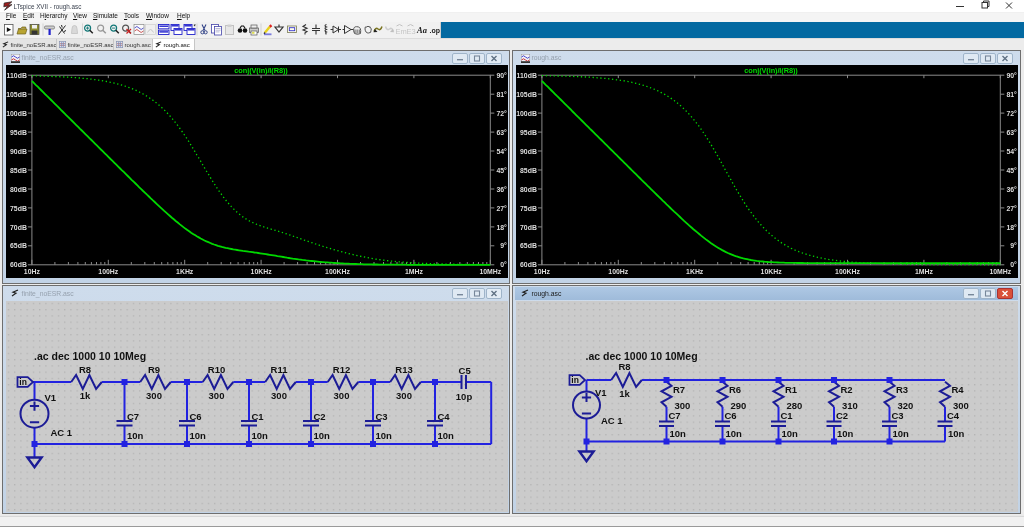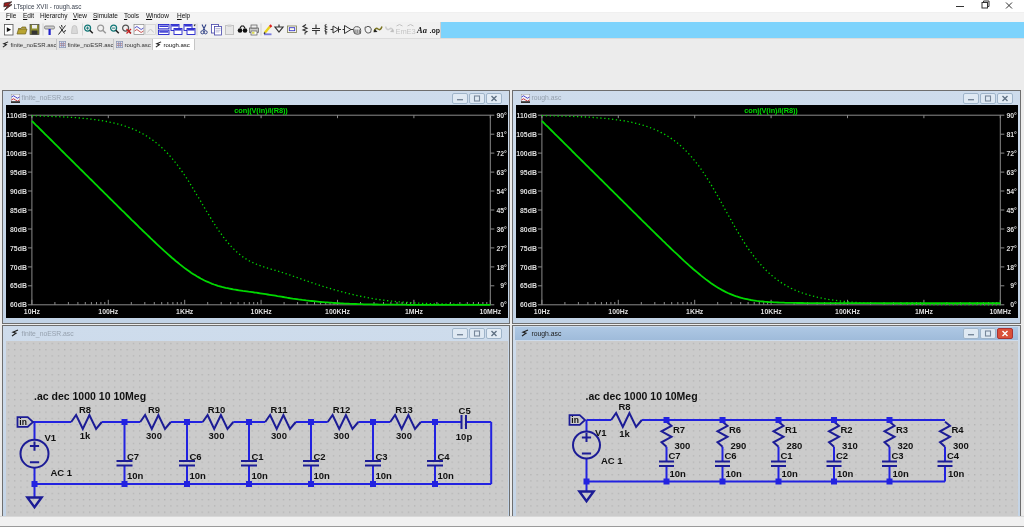--- a/index.html
+++ b/index.html
@@ -1,27 +1,27 @@
 <!DOCTYPE html>
 <html><head><meta charset="utf-8"><style>
 * { margin:0; padding:0; box-sizing:border-box; }
 body { width:1024px; height:527px; font-family:"Liberation Sans", sans-serif; background:#e9e9e9; position:relative; overflow:hidden; }
 .titlebar { position:absolute; left:0; top:0; width:1024px; height:13px; background:#fff; border-bottom:1px solid #f0f0f0; }
 .titlebar .txt { position:absolute; left:13.5px; top:2.5px; font-size:6.3px; color:#39404d; }
 .menubar { position:absolute; left:0; top:13px; width:1024px; height:9px; background:#f4f4f4; font-size:6.5px; color:#111; letter-spacing:-0.05px; }
 .menubar span { position:absolute; top:-1px; }
 .menubar u { text-decoration:underline; }
-.toolbar { position:absolute; left:0; top:22px; width:1024px; height:16px; background:#7dd3fc; }
+.toolbar { position:absolute; left:0; top:22px; width:1024px; height:16px; background:#0369a1; }
 .toolbar .band { position:absolute; left:0; top:0; width:441px; height:16px; background:#f1f1f1; border-right:1px solid #d0d0d0; }
 .tabbar { position:absolute; left:0; top:38px; width:1024px; height:12px; background:#ececec; border-top:1px solid #dcdcdc; }
 .tab { position:absolute; top:0; height:12px; font-size:6px; color:#333; background:#e4e4e4; border-right:1px solid #c6c6c6; padding:1.5px 0 0 2px; white-space:nowrap; overflow:hidden; }
 .tab.active { background:#fff; color:#111; }
 .tab svg { vertical-align:-1px; margin-right:1.5px; width:7px; height:7px; }
 .mdi { position:absolute; left:0; top:50px; width:1024px; height:465px; background:#ececec; }
-.pane { position:absolute; border:1px solid #6e6e6e; background:linear-gradient(#cedcec,#c2d3e6);margin-top:40px; }
+.pane { position:absolute; border:1px solid #6e6e6e; background:linear-gradient(#cedcec,#c2d3e6); }
 .ptitle { position:absolute; left:2px; top:1px; right:2px; height:13px; font-size:6.8px; color:#96a1ae; }
 .ptitle.active { color:#1a1a1a; }
 .ptitle .ic { position:absolute; left:6px; top:2px; }
 .ptitle .t { position:absolute; left:16.5px; top:2.5px; }
 .pbtns { position:absolute; top:1px; }
 .mbtn { display:inline-block; margin-left:1px; }
 .pcontent { position:absolute; left:3px; top:14.5px; }
 .statusbar { position:absolute; left:0; top:516px; width:1024px; height:10px; background:#f1f1f1; border-top:1px solid #d8d8d8; }
 .winedge { position:absolute; left:0; top:526px; width:1024px; height:1px; background:#9a9a9a; }
 </style></head><body>

